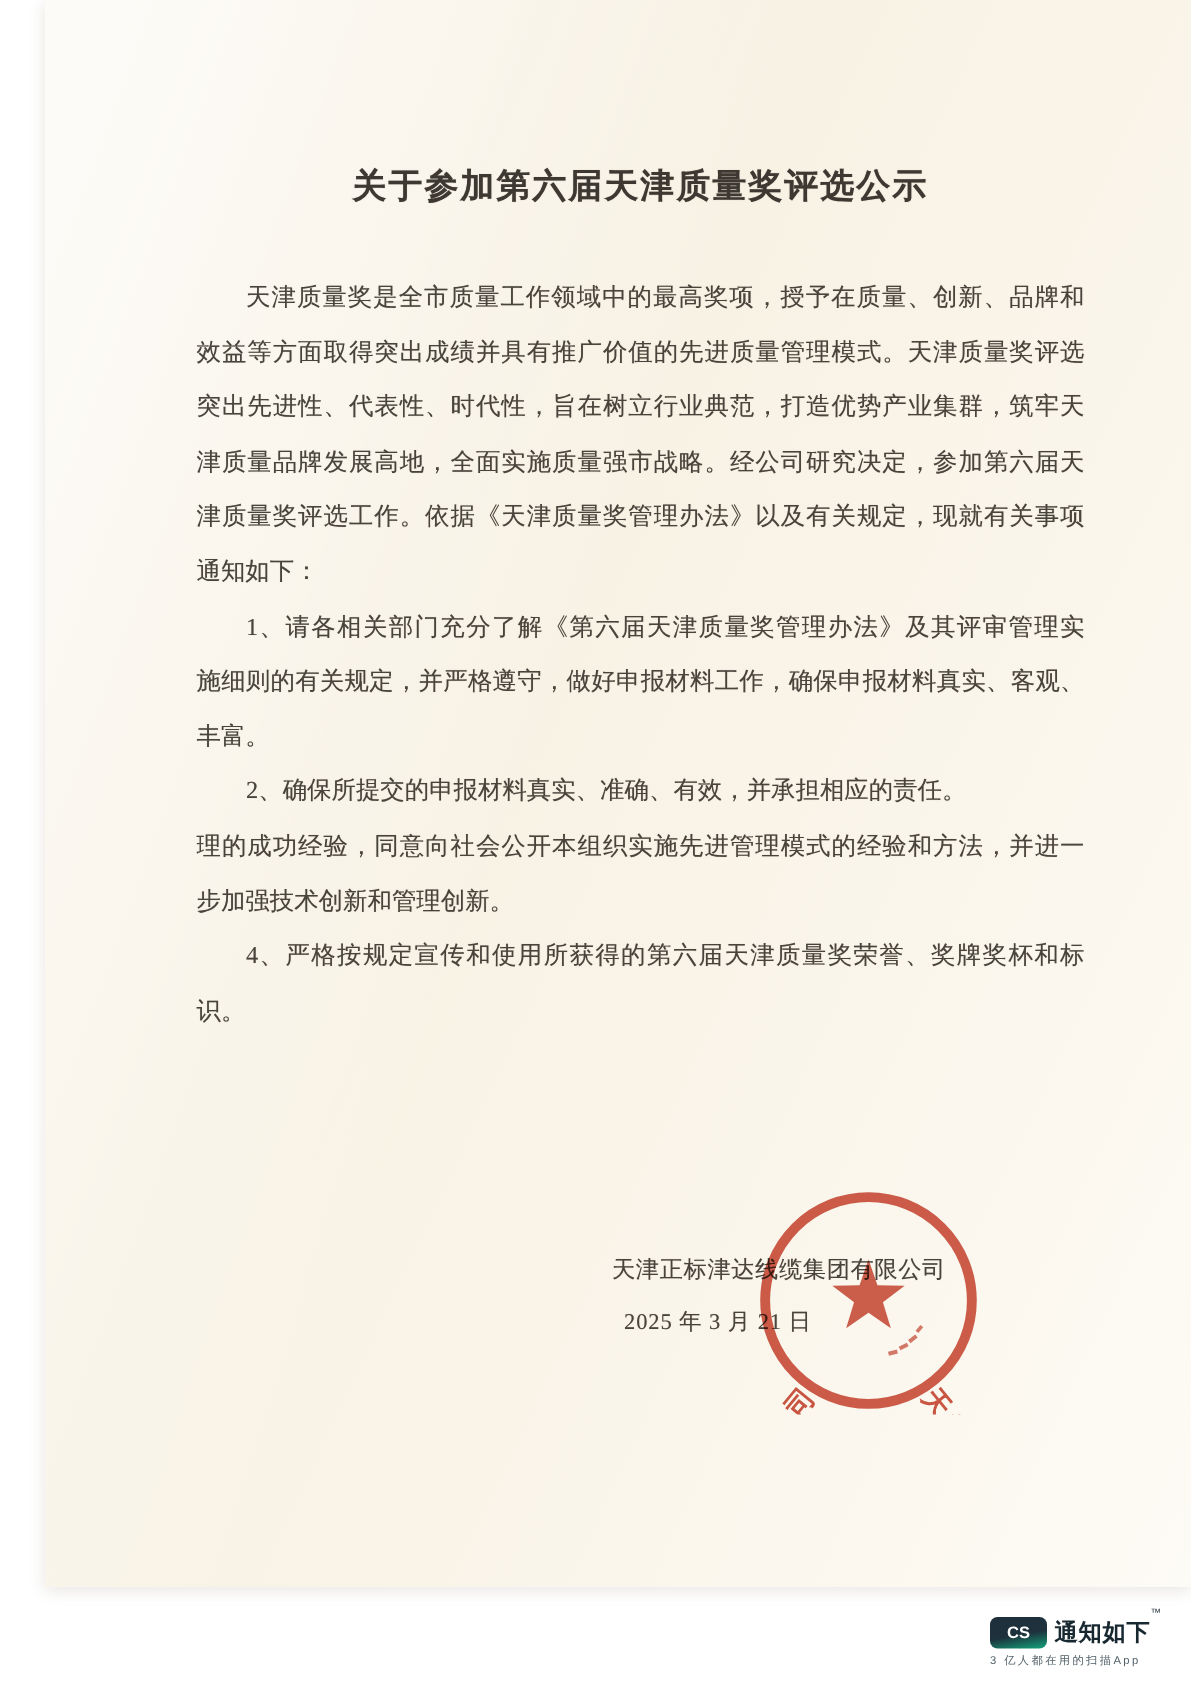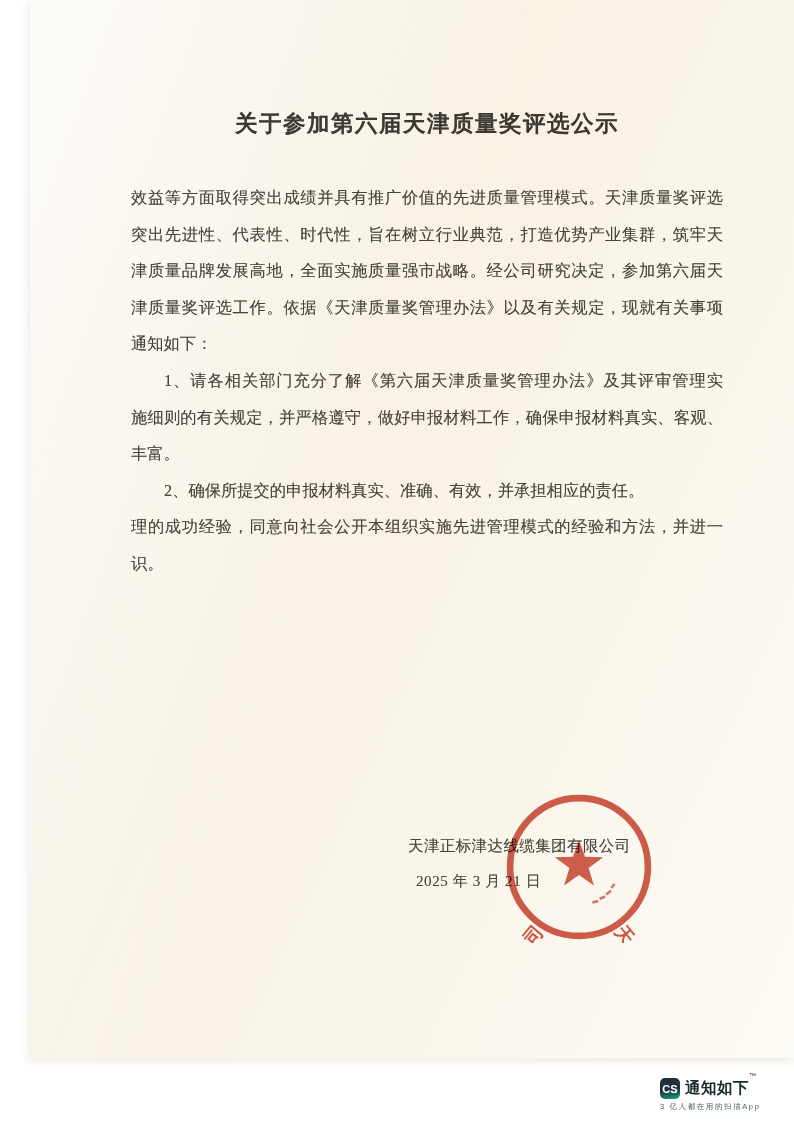--- a/index.html
+++ b/index.html
@@ -23,49 +23,52 @@
   .sig-company{position:absolute;left:378px;top:836px;font-size:15.5px;
                letter-spacing:.4px;color:#49443b;text-shadow:0 0 .5px rgba(73,68,59,.4);}
   .sig-date{position:absolute;left:386px;top:872px;font-size:15px;
             letter-spacing:.6px;color:#49443b;text-shadow:0 0 .5px rgba(73,68,59,.4);}
   #seal{position:absolute;left:473px;top:791px;width:152px;height:152px;
         mix-blend-mode:multiply;opacity:.92;filter:blur(.25px);}
   
   .wm{position:absolute;left:660px;top:1078px;width:130px;
       font-family:"Liberation Sans","DejaVu Sans",sans-serif;}
   .wm-row{display:flex;align-items:center;gap:5px;}
-  .wm-icon{width:20px;height:21px;border-radius:5px;flex:0 0 auto;
+  .wm-icon{width:38px;height:21px;border-radius:5px;flex:0 0 auto;
            background:linear-gradient(170deg,#1d2f3a 0%,#1e313c 55%,#12a47b 100%);
            color:#ffffff;font-size:11px;font-weight:700;display:flex;
            align-items:center;justify-content:center;}
   .wm-name{font-size:15.5px;font-weight:700;color:#182830;letter-spacing:.5px;}
   .wm-tm{font-size:7px;color:#182830;vertical-align:top;position:relative;top:-6px;}
   .wm-tagline{margin-top:3px;font-size:7.5px;color:#53626a;letter-spacing:1.6px;
               text-align:left;width:126px;}
 </style>
 </head>
 <body>
 
 <div id="stage">
 
   <div id="paper">
 
     <div class="title">关于参加第六届天津质量奖评选公示</div>
 
     <div class="body-text">
+      <div class="ln ind fl">天津质量奖是全市质量工作领域中的最高奖项，授予在质量、创新、品牌和</div>
       <div class="ln fl">效益等方面取得突出成绩并具有推广价值的先进质量管理模式。天津质量奖评选</div>
       <div class="ln fl">突出先进性、代表性、时代性，旨在树立行业典范，打造优势产业集群，筑牢天</div>
       <div class="ln fl">津质量品牌发展高地，全面实施质量强市战略。经公司研究决定，参加第六届天</div>
       <div class="ln fl">津质量奖评选工作。依据《天津质量奖管理办法》以及有关规定，现就有关事项</div>
       <div class="ln">通知如下：</div>
       <div class="ln ind fl">1、请各相关部门充分了解《第六届天津质量奖管理办法》及其评审管理实</div>
       <div class="ln fl">施细则的有关规定，并严格遵守，做好申报材料工作，确保申报材料真实、客观、</div>
       <div class="ln">丰富。</div>
       <div class="ln ind">2、确保所提交的申报材料真实、准确、有效，并承担相应的责任。</div>
       <div class="ln fl">理的成功经验，同意向社会公开本组织实施先进管理模式的经验和方法，并进一</div>
+      <div class="ln">步加强技术创新和管理创新。</div>
+      <div class="ln ind fl">4、严格按规定宣传和使用所获得的第六届天津质量奖荣誉、奖牌奖杯和标</div>
       <div class="ln">识。</div>
     </div>
 
     <div class="sig-company">天津正标津达线缆集团有限公司</div>
     <div class="sig-date">2025 年 3 月 21 日</div>
 
     <svg id="seal" viewBox="0 0 150 150" xmlns="http://www.w3.org/2000/svg">
       <defs>
         <path id="ringPath" d="M 75,127 A 52,52 0 1 1 74.9,127" fill="none"></path>
       </defs>

